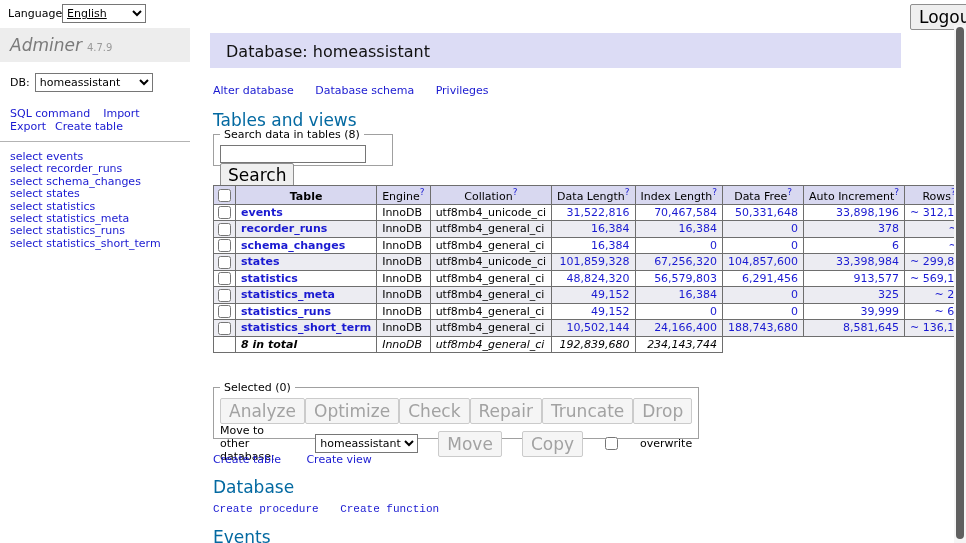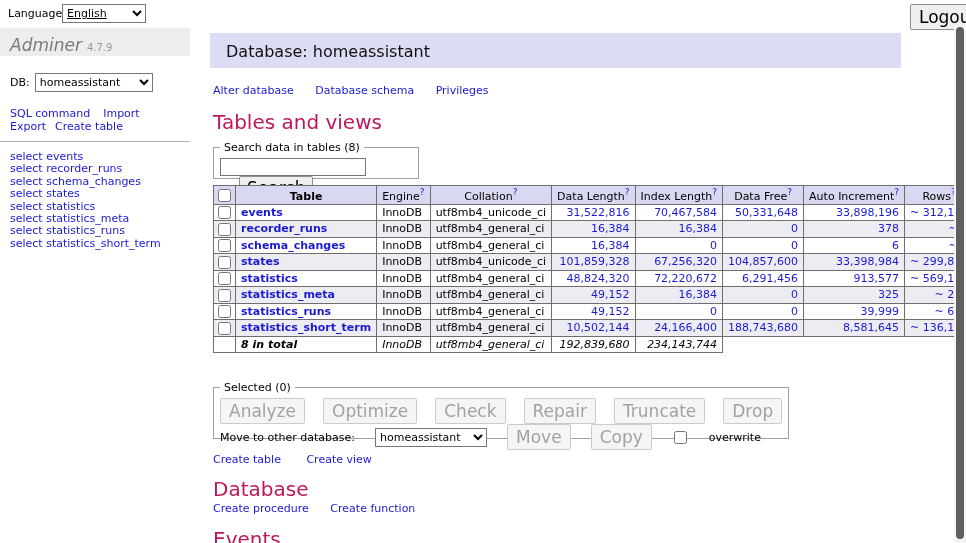--- a/index.html
+++ b/index.html
@@ -16,72 +16,72 @@
   .logout-btn { position: absolute; left: 910px; top: 4px; }
 
   
   button { font-family: inherit; font-size: 17px; background: #efefef; border: 1px solid #8f8f8f; border-radius: 2px; padding: 2px 8px; color: #000; cursor: pointer; }
   button:disabled { background: #f5f5f5; border-color: #cbcbcb; color: #a2a2a2; cursor: default; }
   select { font-family: inherit; font-size: 11px; height: 19px; border: 1px solid #767676; background: #fff; }
   input[type="text"] { font-family: inherit; font-size: 11px; height: 18px; border: 1px solid #767676; padding: 1px 3px; }
   input[type="checkbox"] { vertical-align: middle; margin: 0 2px; }
 
   
-  .logo-block { position: absolute; left: 0; top: 28px; width: 190px; height: 28px; background: #ededed; padding: 7px 0 0 10px; }
+  .logo-block { position: absolute; left: 0; top: 28px; width: 190px; height: 34px; background: #ededed; padding: 7px 0 0 10px; }
   .logo { font-style: italic; font-size: 17px; color: #7a7a7a; }
   .version { font-size: 10px; color: #9a9a9a; margin-left: 5px; }
   .db-row { position: absolute; left: 10px; top: 73px; }
   .db-row select { width: 118px; margin-left: 5px; }
   .side-actions { position: absolute; left: 10px; top: 107px; line-height: 13px; }
   .side-actions .mr13 { margin-right: 13px; }
   .side-actions .mr9 { margin-right: 9px; }
   .sidebar-hr { position: absolute; left: 0; top: 141px; width: 190px; border-top: 1px solid #b3b3b3; }
   .table-links { position: absolute; left: 10px; top: 151px; }
   .table-links a { display: block; line-height: 12.4px; }
 
   
   .page-title-bar { position: absolute; left: 210px; top: 33px; width: 691px; height: 35px; background: #dcdcf5; }
   .page-title { padding: 9px 0 0 16px; font-size: 16px; font-weight: normal; color: #111; }
   .db-actions { position: absolute; left: 213px; top: 84px; }
   .db-actions a { margin-right: 18px; }
-  .h3 { position: absolute; left: 213px; font-size: 20px; font-weight: normal; color: #be185d; }
+  .h3 { position: absolute; left: 213px; font-size: 17px; font-weight: normal; color: #0369a1; }
   .h-tables { top: 110px; }
   .h-routines { top: 477px; }
   .h-events { top: 527px; }
 
   fieldset { border: 1px solid #a0a0a0; padding: 4px 6px 6px; }
   legend { padding: 0 4px; }
-  .search-fs { position: absolute; left: 213px; top: 141px; width: 206px; height: 38px; }
+  .search-fs { position: absolute; left: 213px; top: 128px; width: 180px; height: 38px; }
   .search-fs input { width: 146px; }
-  .search-fs button { margin-left: 19px; padding: 1px 7px; }
+  .search-fs button { margin-left: 0; padding: 1px 7px; }
 
   .tables-wrap { position: absolute; left: 213px; top: 185px; }
   table { border-collapse: collapse; font-size: 11px; }
   th, td { border: 1px solid #6e6e6e; padding: 1px 5px; height: 16px; white-space: nowrap; vertical-align: middle; }
   thead th { background: #d8d8f0; font-weight: normal; text-align: center; }
   thead td { background: #d8d8f0; }
   thead th:nth-of-type(1) { font-weight: bold; text-align: center; }
   sup.help { font-size: 9px; color: #1a1ad1; vertical-align: super; cursor: pointer; }
   tbody tr:nth-of-type(even) { background: #ececf2; }
   tbody th { text-align: left; }
   .tname a { font-weight: bold; }
   td.num { text-align: right; }
   td.check { text-align: center; padding: 1px 2px; }
   tfoot td { background: #fff; font-style: italic; }
   .total-label { font-weight: bold; }
 
   .selected-fs { position: absolute; left: 213px; top: 381px; width: 407px; height: 58px; }
-  .sel-buttons { display: flex; gap: 18px; }
+  .sel-buttons { display: flex; gap: 0; }
   .move-row { display: flex; align-items: center; gap: 20px; margin-top: 0; }
   .move-row select { width: 112px; }
 
   .create-links { position: absolute; left: 213px; top: 453px; }
   .create-links a { margin-right: 22px; }
   .routine-links { position: absolute; left: 213px; top: 502px; }
-  .routine-links a { margin-right: 18px; }
+  .routine-links a { margin-right: 18px; font-family: Liberation Mono, monospace; }
 
   
   .scrollbar { position: absolute; left: 954px; top: 25px; width: 12px; height: 518px; background: #f5f5f5; }
   .scroll-thumb { position: absolute; left: 2px; top: 2px; width: 8px; height: 512px; background: #5f5f5f; border-radius: 4px; }
 </style>
 </head>
 <body>
 
 <div class="screen">
 
@@ -241,21 +241,21 @@
             <td class="num"><a>~ 299,833</a></td>
 
           </tr>
 
           <tr>
             <td class="check"><input type="checkbox" style=""></td>
             <th class="tname"><a>statistics</a></th>
             <td>InnoDB</td>
             <td>utf8mb4_general_ci</td>
             <td class="num"><a>48,824,320</a></td>
-            <td class="num"><a>72,220,672</a></td>
+            <td class="num"><a>56,579,803</a></td>
             <td class="num"><a>6,291,456</a></td>
             <td class="num"><a>913,577</a></td>
             <td class="num"><a>~ 569,159</a></td>
 
           </tr>
 
           <tr>
             <td class="check"><input type="checkbox" style=""></td>
             <th class="tname"><a>statistics_meta</a></th>
             <td>InnoDB</td>

